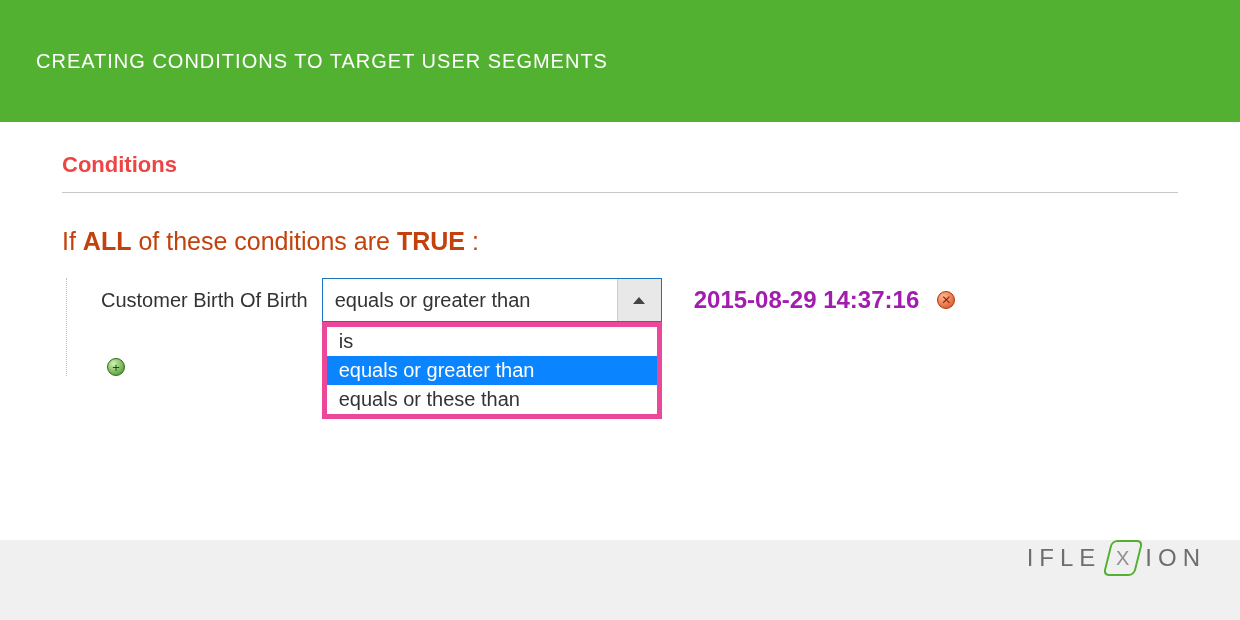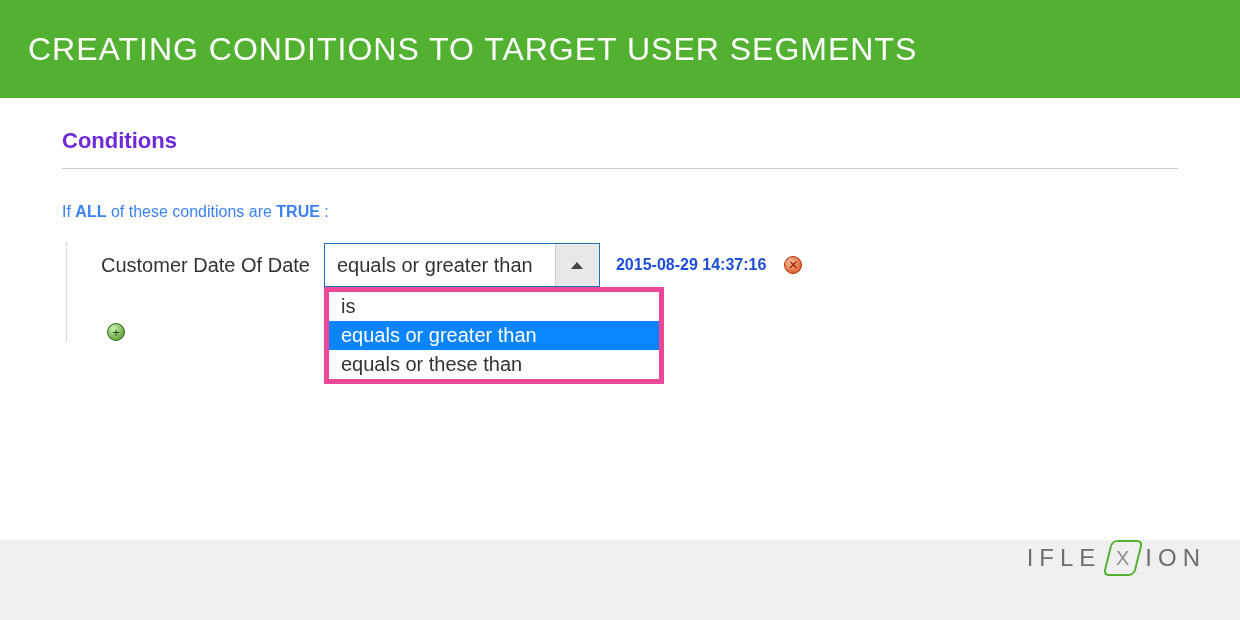--- a/index.html
+++ b/index.html
@@ -1,42 +1,42 @@
 <!DOCTYPE html>
 <html><head>
 <meta charset="utf-8">
 <style>
   * { box-sizing: border-box; margin: 0; padding: 0; }
   html, body { width: 1240px; height: 620px; font-family: "Segoe UI", "Helvetica Neue", Arial, sans-serif; background: #fff; }
   .header {
     background: #52b131;
     color: #fff;
-    height: 98px;
-    display: flex;
-    align-items: center;
-    padding-left: 28px;
-    font-size: 32px;
+    height: 122px;
+    display: flex;
+    align-items: center;
+    padding-left: 36px;
+    font-size: 20px;
     font-weight: 300;
     letter-spacing: 1px;
   }
   .content {
     padding: 30px 62px 0 62px;
     color: #333;
   }
   .section-title {
     font-size: 22px;
     font-weight: 700;
-    color: #6d28d9;
+    color: #ef4444;
     padding-bottom: 14px;
     border-bottom: 1px solid #c9c9c9;
     margin-bottom: 34px;
   }
   .cond-intro {
-    font-size: 16px;
-    color: #3b82f6;
+    font-size: 25px;
+    color: #c2410c;
     margin-bottom: 22px;
   }
   .cond-intro .bold { font-weight: 700; }
   .cond-row-wrap {
     border-left: 1px dotted #bfbfbf;
     margin-left: 4px;
     padding-left: 34px;
     position: relative;
   }
   .cond-row {
@@ -50,21 +50,21 @@
     color: #333;
     margin-right: 2px;
   }
   .select-box {
     position: relative;
     display: flex;
     align-items: stretch;
     border: 1px solid #1e73be;
     background: #fff;
     height: 44px;
-    width: 276px;
+    width: 340px;
   }
   .select-display {
     flex: 1;
     display: flex;
     align-items: center;
     padding: 0 12px;
     font-size: 20px;
     color: #333;
     white-space: nowrap;
   }
@@ -95,24 +95,24 @@
     padding: 3px 12px;
     font-size: 20px;
     color: #333;
     cursor: pointer;
   }
   .dropdown .opt.selected {
     background: #0a84ff;
     color: #fff;
   }
   .value-text {
-    font-size: 16px;
+    font-size: 24px;
     font-weight: 700;
-    color: #1d4ed8;
-    margin-left: 4px;
+    color: #a21caf;
+    margin-left: 20px;
   }
   .remove-icon {
     width: 18px; height: 18px;
     border-radius: 50%;
     background: radial-gradient(circle at 35% 30%, #ffb895, #d4481a);
     border: 1px solid #b03300;
     display: flex;
     align-items: center;
     justify-content: center;
     color: #8a1e00;
@@ -187,21 +187,21 @@
 
 <div class="content">
   <div class="section-title">Conditions</div>
 
   <div class="cond-intro">
     <span>If </span><span class="bold">ALL</span><span>  of these conditions are </span><span class="bold">TRUE</span><span> :</span>
   </div>
 
   <div class="cond-row-wrap">
     <div class="cond-row">
-      <span class="attr-label">Customer Date Of Date</span>
+      <span class="attr-label">Customer Birth Of Birth</span>
 
       <div class="select-box">
         <div class="select-display">equals or greater than</div>
         <div class="select-btn">
           <div class="arrow-up"></div>
         </div>
         <div class="dropdown">
           <div class="opt">is</div>
           <div class="opt selected">equals or greater than</div>
           <div class="opt">equals or these than</div>

